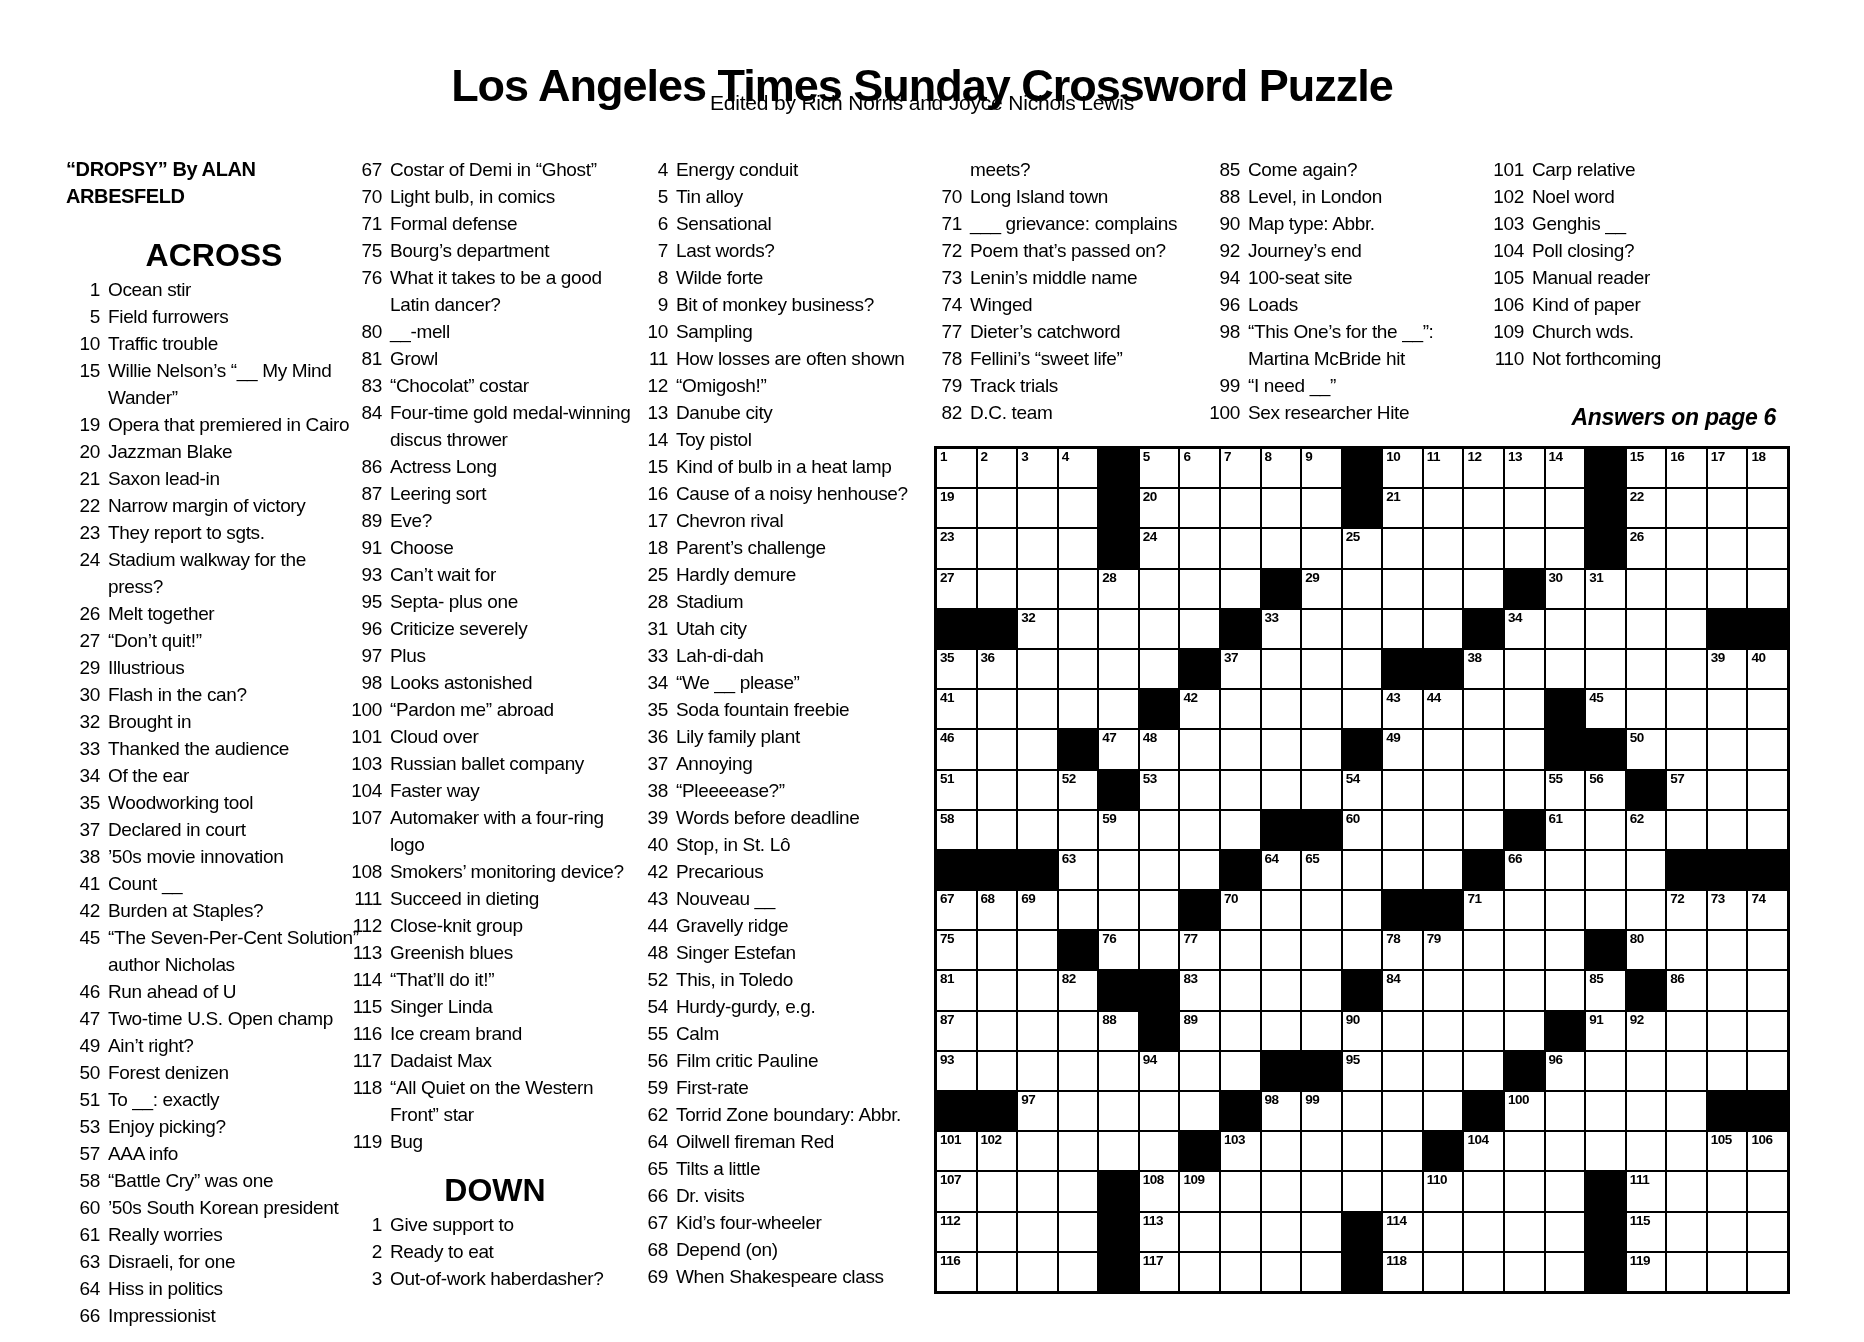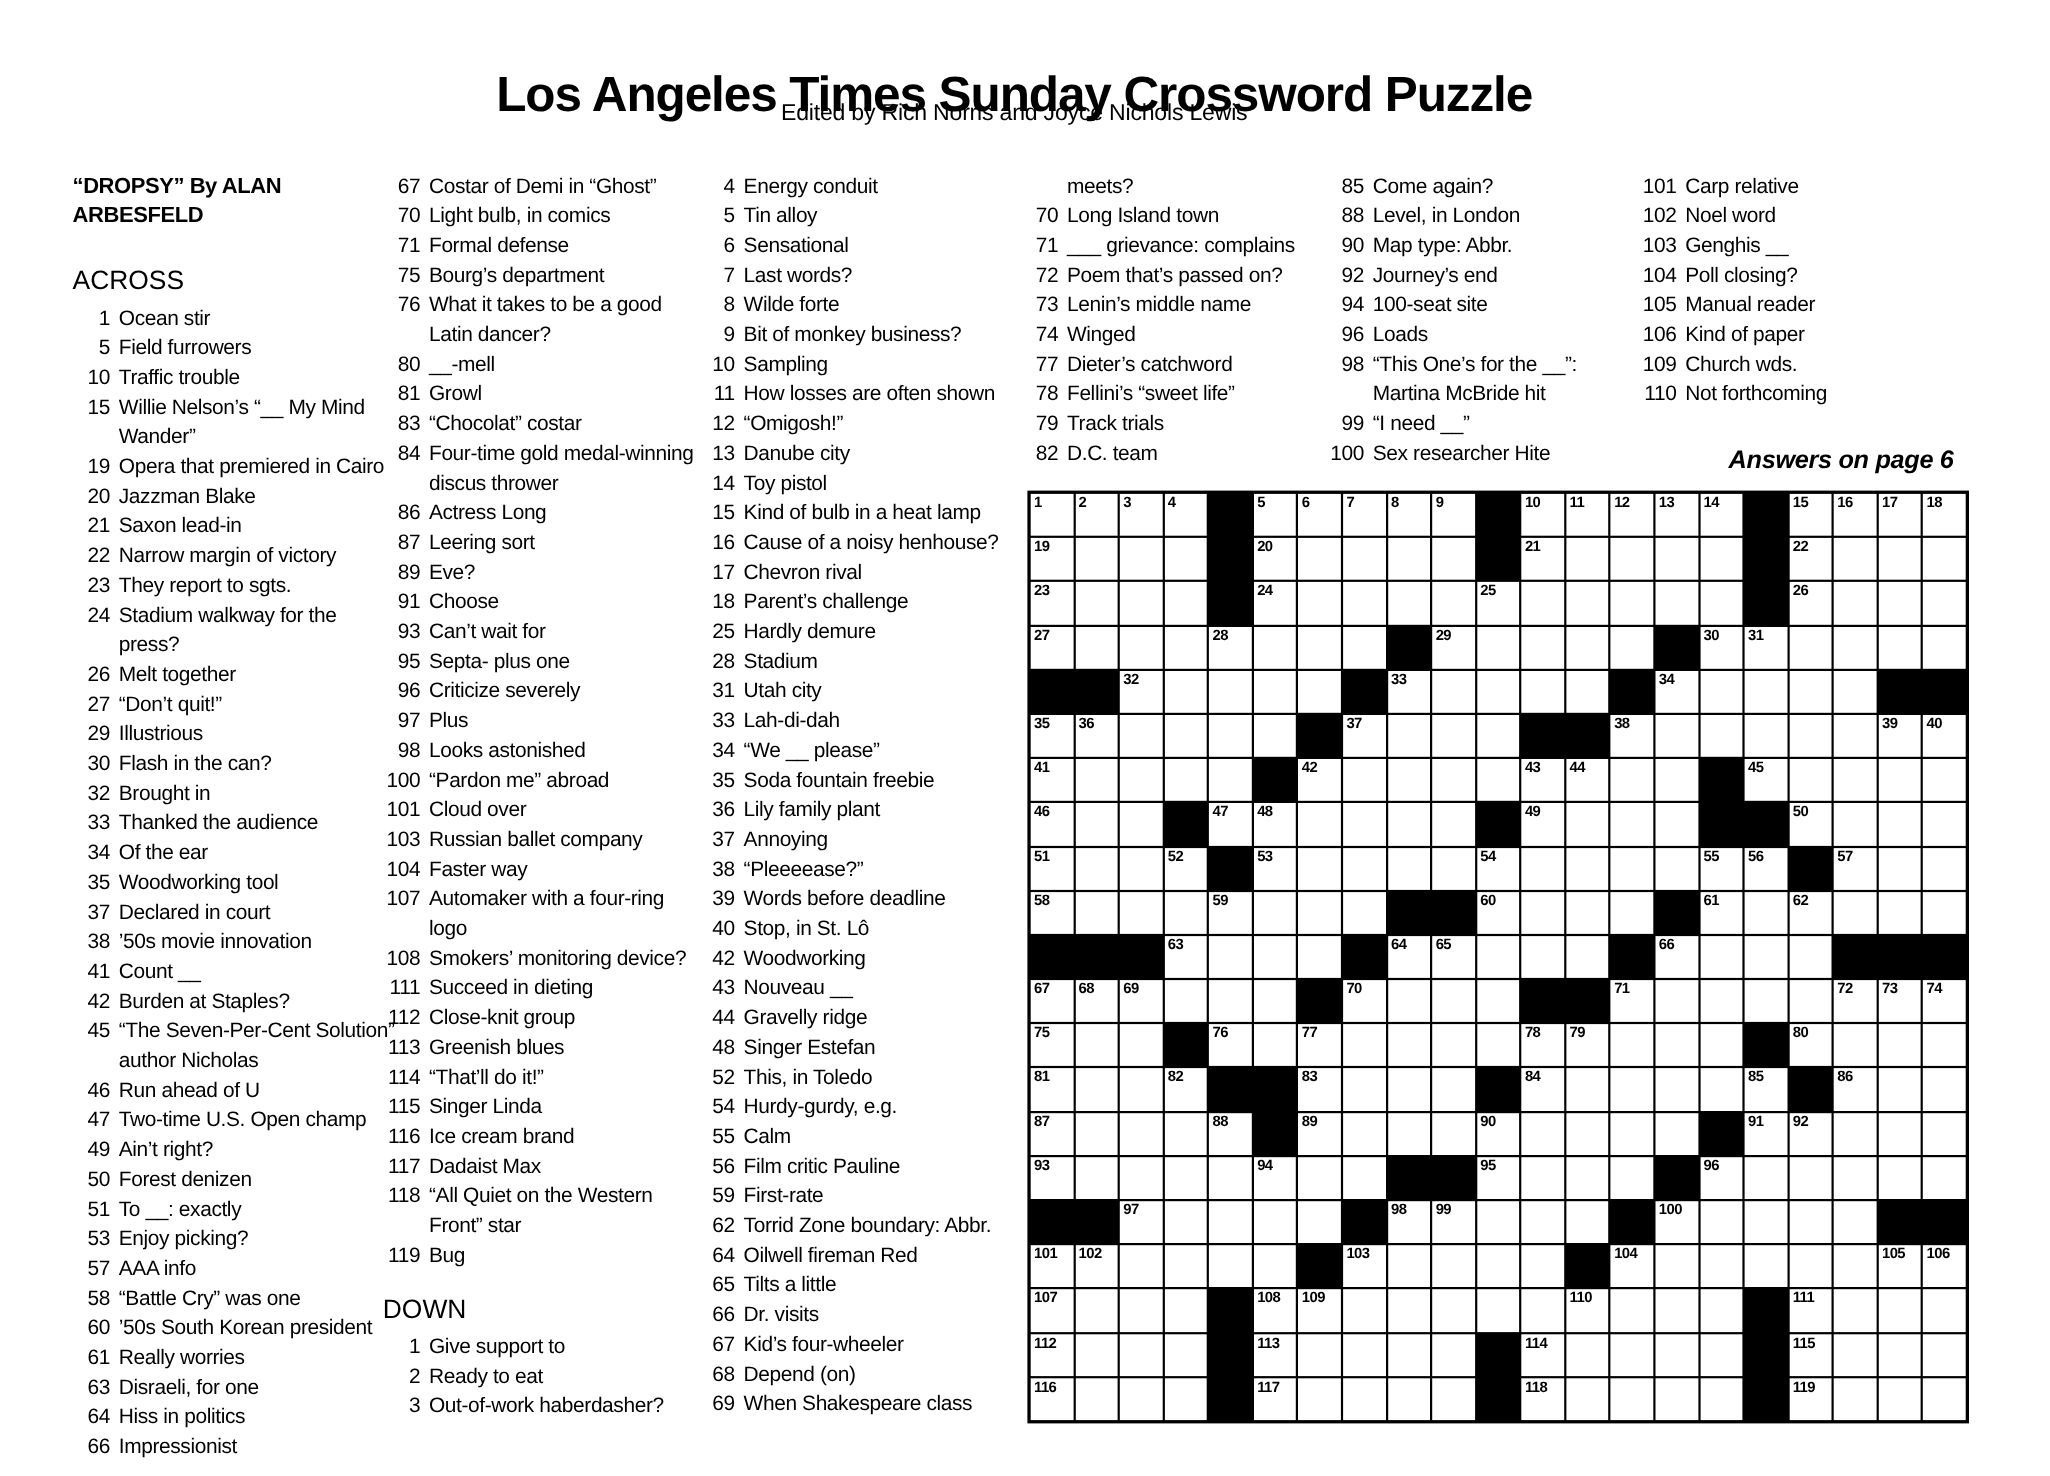--- a/index.html
+++ b/index.html
@@ -16,21 +16,21 @@
     font-size:21px;font-weight:400;letter-spacing:-0.2px;
   }
   .clue-col{position:absolute;top:156px;font-size:19px;line-height:27px;letter-spacing:-0.35px;}
   #col1{left:66px;width:296px;}
   #col2{left:348px;width:294px;}
   #col3{left:634px;width:297px;}
   #col4{left:928px;width:284px;}
   #col5{left:1206px;width:291px;}
   #col6{left:1490px;width:302px;}
   .byline{font-weight:700;font-size:20px;margin:0 0 32px 0;letter-spacing:-0.4px;}
-  .clues-header{font-weight:400;font-size:24px;margin:0 0 7px 0;letter-spacing:0;}
+  .clues-header{font-weight:700;font-size:32px;margin:0 0 7px 0;letter-spacing:0;text-align:center;}
   .clues-header.gap-top{margin-top:22px;}
   .clue{display:flex;align-items:flex-start;}
   .cnum{flex:0 0 34px;text-align:right;padding-right:8px;white-space:nowrap;}
   .ctext{flex:1 1 auto;}
   .answers-note{
     position:absolute;right:88px;top:404px;font-size:23px;font-weight:700;
     font-style:italic;letter-spacing:-0.3px;
   }
   .xw-grid{
     position:absolute;left:934px;top:446px;width:856px;height:848px;
@@ -446,21 +446,21 @@
     <div class="clue">
       <span class="cnum">39</span>
       <span class="ctext">Words before deadline</span>
     </div>
     <div class="clue">
       <span class="cnum">40</span>
       <span class="ctext">Stop, in St. Lô</span>
     </div>
     <div class="clue">
       <span class="cnum">42</span>
-      <span class="ctext">Woodworking</span>
+      <span class="ctext">Precarious</span>
     </div>
     <div class="clue">
       <span class="cnum">43</span>
       <span class="ctext">Nouveau __</span>
     </div>
     <div class="clue">
       <span class="cnum">44</span>
       <span class="ctext">Gravelly ridge</span>
     </div>
     <div class="clue">

